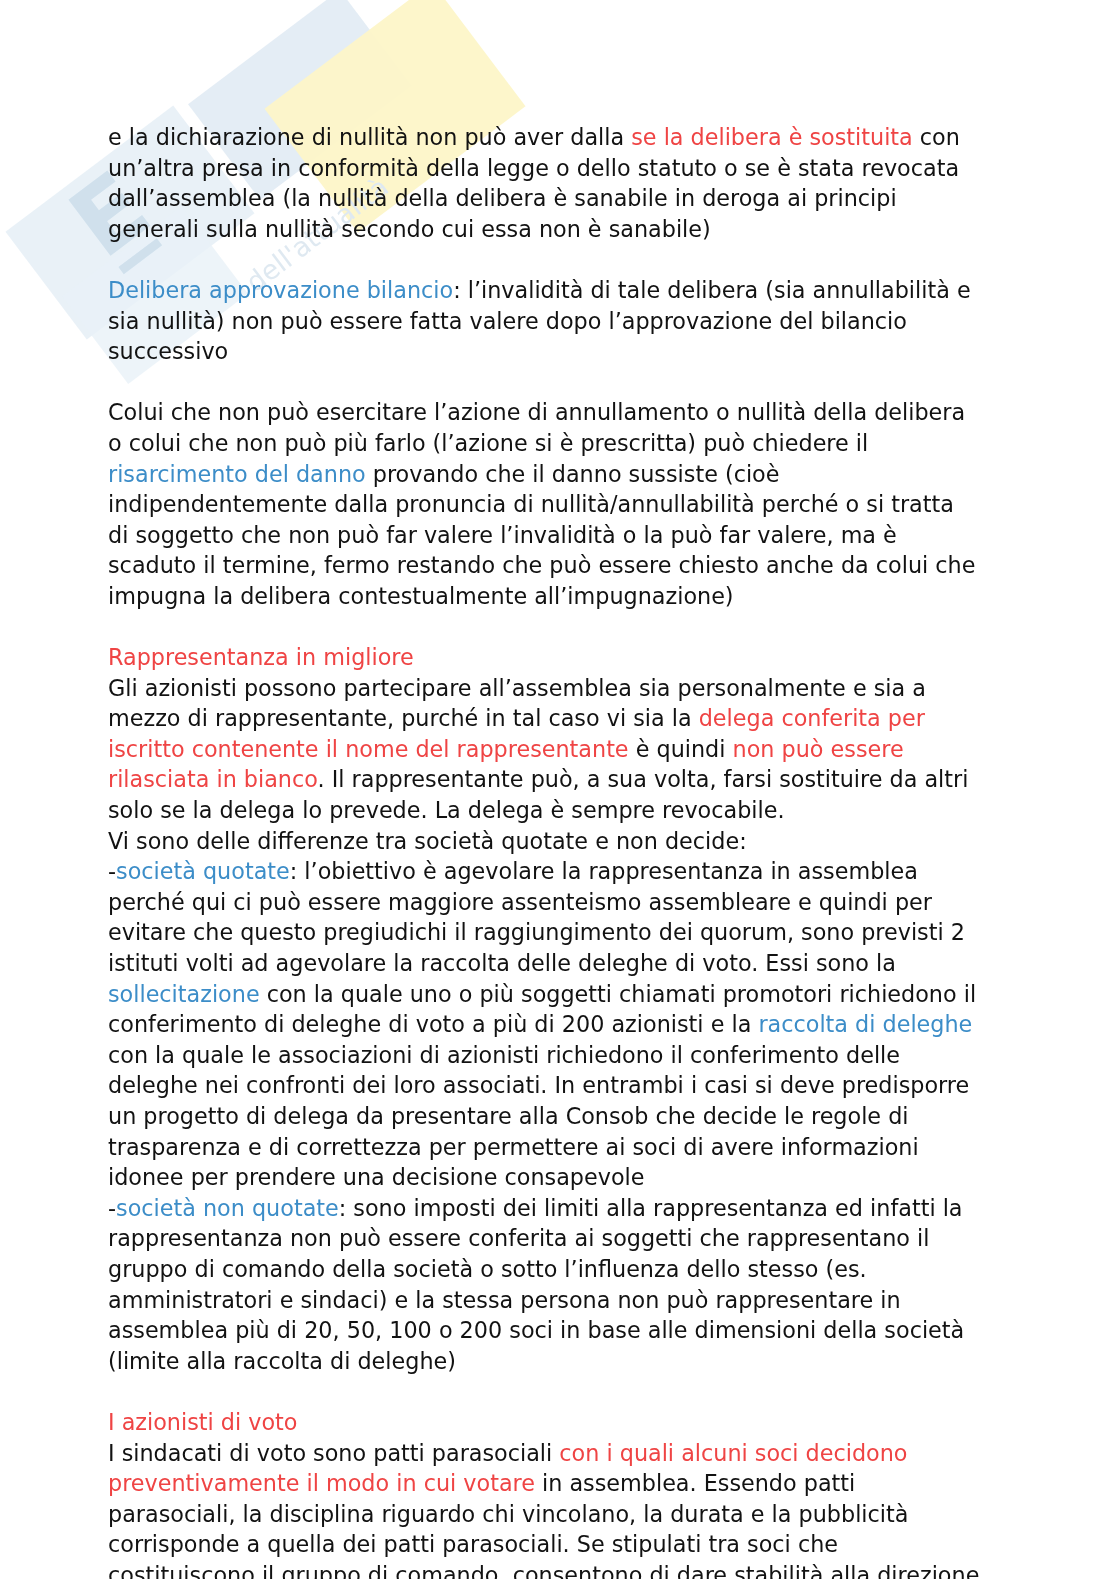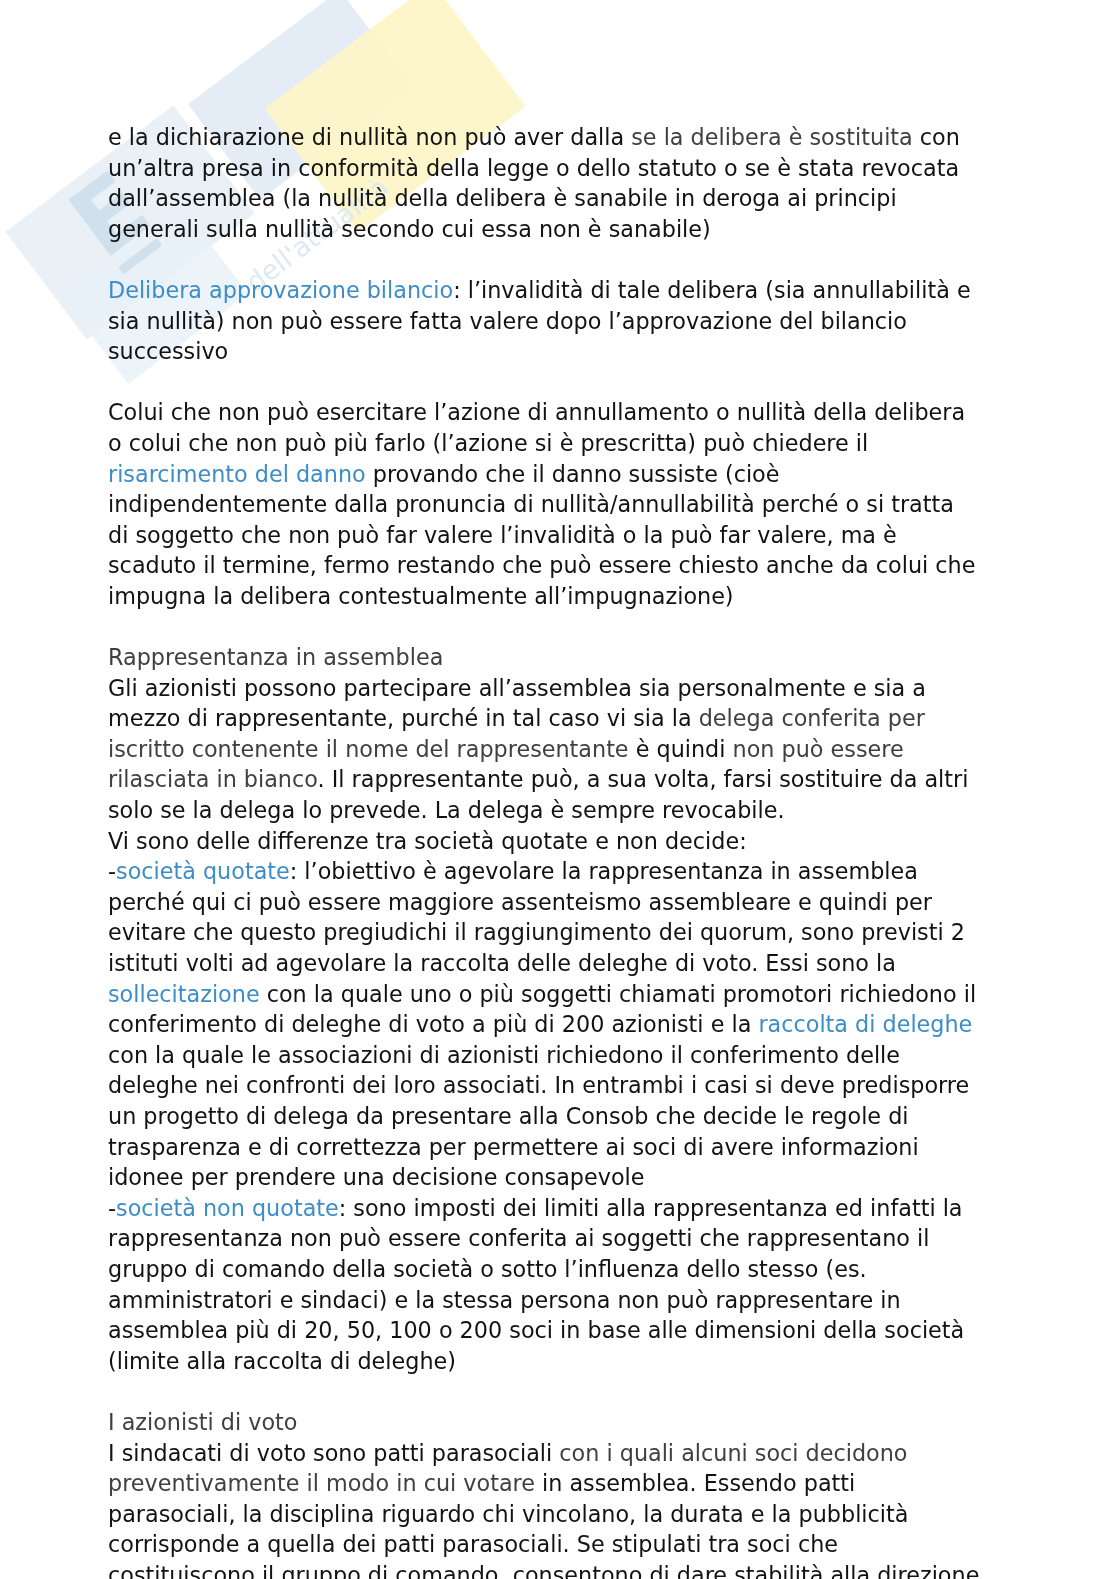--- a/index.html
+++ b/index.html
@@ -102,21 +102,21 @@
     font-size: 22.3px;
     line-height: 30.6px;
     color: #121212;
     text-align: left;
   }
   p {
     margin: 0 0 0 0;
   }
   .gap { height: 30.6px; }
 
-  .hl-red    { color: #404040; }
+  .hl-red    { color: #ef4444; }
   .hl-blue   { color: #3c8dc8; }
   .heading-red   { color: #e8202a; }
 </style>
 </head>
 <body>
 
 <div class="page">
 
   <div class="watermark">
     <div class="wm-blue-a"></div>
@@ -127,21 +127,21 @@
     <div class="wm-text-small">dell'attualità</div>
   </div>
 
   <div class="content">
       <p><span>e la dichiarazione di nullità non può aver dalla </span><span class="hl-red">se la delibera è sostituita</span><span> con un’altra presa in conformità della legge o dello statuto o se è stata revocata dall’assemblea (la nullità della delibera è sanabile in deroga ai principi generali sulla nullità secondo cui essa non è sanabile)</span></p>
       <div class="gap"></div>
       <p><span class="hl-blue">Delibera approvazione bilancio</span><span>: l’invalidità di tale delibera (sia annullabilità e sia nullità) non può essere fatta valere dopo l’approvazione del bilancio successivo</span></p>
       <div class="gap"></div>
       <p><span>Colui che non può esercitare l’azione di annullamento o nullità della delibera o colui che non può più farlo (l’azione si è prescritta) può chiedere il </span><span class="hl-blue">risarcimento del danno</span><span> provando che il danno sussiste (cioè indipendentemente dalla pronuncia di nullità/annullabilità perché o si tratta di soggetto che non può far valere l’invalidità o la può far valere, ma è scaduto il termine, fermo restando che può essere chiesto anche da colui che impugna la delibera contestualmente all’impugnazione)</span></p>
       <div class="gap"></div>
-      <p class="heading-red"><span class="hl-red">Rappresentanza in assemblea</span></p>
+      <p class="heading-red"><span class="hl-red">Rappresentanza in migliore</span></p>
       <p><span>Gli azionisti possono partecipare all’assemblea sia personalmente e sia a mezzo di rappresentante, purché in tal caso vi sia la </span><span class="hl-red">delega conferita per iscritto contenente il nome del rappresentante</span><span> è quindi </span><span class="hl-red">non può essere rilasciata in bianco</span><span>. Il rappresentante può, a sua volta, farsi sostituire da altri solo se la delega lo prevede. La delega è sempre revocabile.</span></p>
       <p><span>Vi sono delle differenze tra società quotate e non decide:</span></p>
       <p><span>-</span><span class="hl-blue">società quotate</span><span>: l’obiettivo è agevolare la rappresentanza in assemblea perché qui ci può essere maggiore assenteismo assembleare e quindi per evitare che questo pregiudichi il raggiungimento dei quorum, sono previsti 2 istituti volti ad agevolare la raccolta delle deleghe di voto. Essi sono la </span><span class="hl-blue">sollecitazione</span><span> con la quale uno o più soggetti chiamati promotori richiedono il conferimento di deleghe di voto a più di 200 azionisti e la </span><span class="hl-blue">raccolta di deleghe</span><span> con la quale le associazioni di azionisti richiedono il conferimento delle deleghe nei confronti dei loro associati. In entrambi i casi si deve predisporre un progetto di delega da presentare alla Consob che decide le regole di trasparenza e di correttezza per permettere ai soci di avere informazioni idonee per prendere una decisione consapevole</span></p>
       <p><span>-</span><span class="hl-blue">società non quotate</span><span>: sono imposti dei limiti alla rappresentanza ed infatti la rappresentanza non può essere conferita ai soggetti che rappresentano il gruppo di comando della società o sotto l’influenza dello stesso (es. amministratori e sindaci) e la stessa persona non può rappresentare in assemblea più di 20, 50, 100 o 200 soci in base alle dimensioni della società (limite alla raccolta di deleghe)</span></p>
       <div class="gap"></div>
       <p class="heading-red"><span class="hl-red">I azionisti di voto</span></p>
       <p><span>I sindacati di voto sono patti parasociali </span><span class="hl-red">con i quali alcuni soci decidono preventivamente il modo in cui votare</span><span> in assemblea. Essendo patti parasociali, la disciplina riguardo chi vincolano, la durata e la pubblicità corrisponde a quella dei patti parasociali. Se stipulati tra soci che costituiscono il gruppo di comando, consentono di dare stabilità alla direzione della società e se stipulati tra soci di minoranza consentono una migliore difesa degli interessi comuni</span></p>
     </div>
 
 </div>

